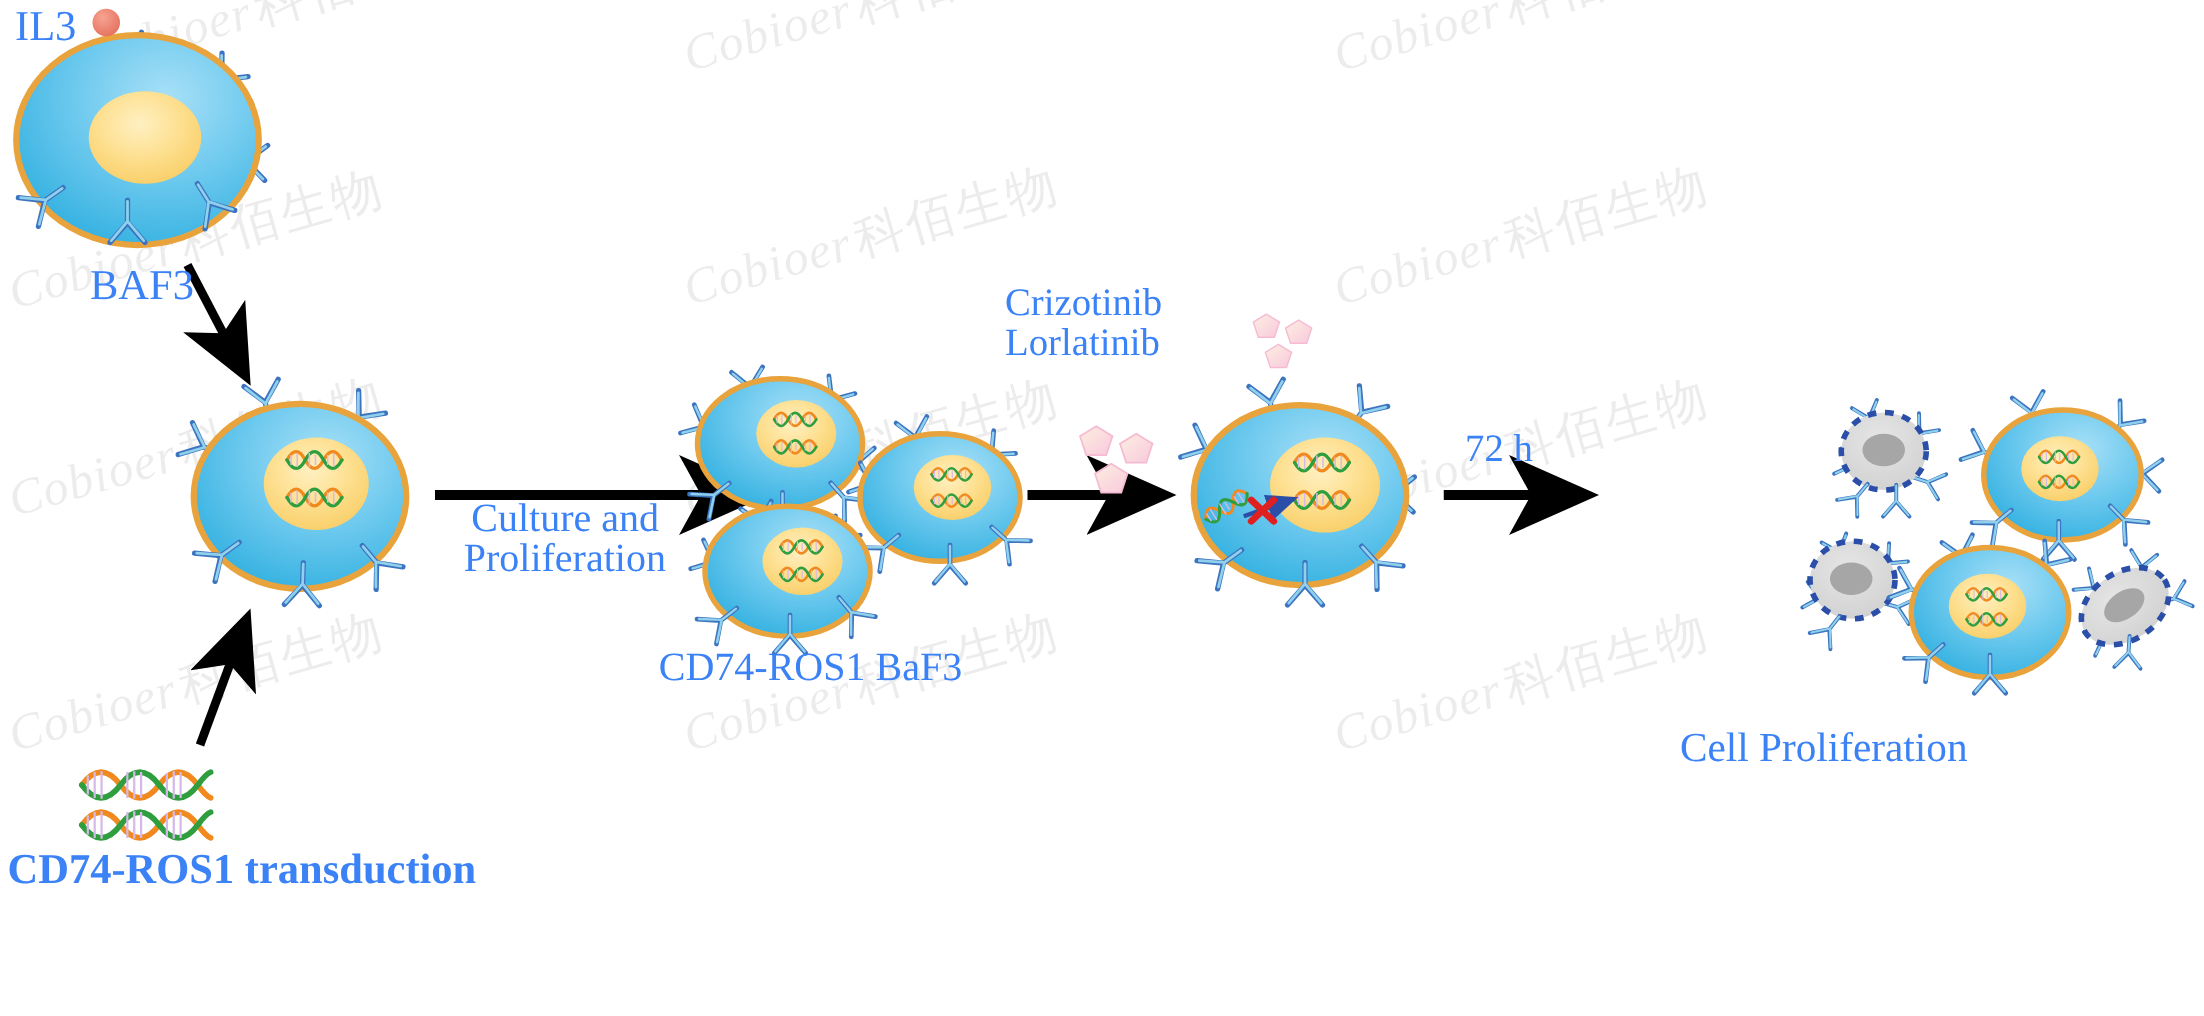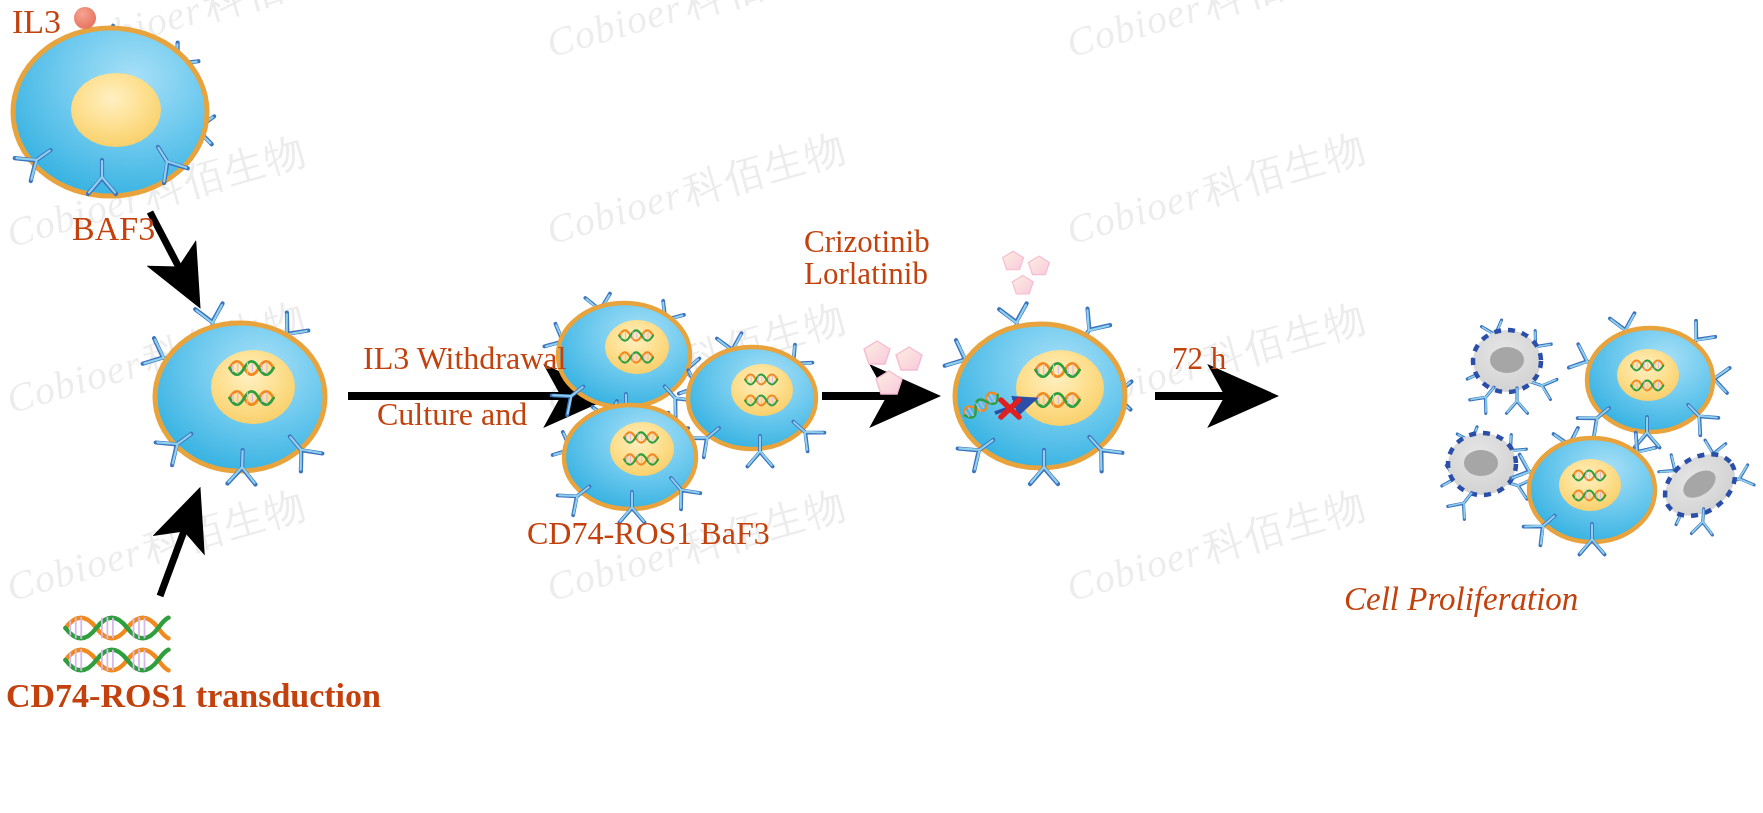--- a/index.html
+++ b/index.html
@@ -1,19 +1,19 @@
 <!DOCTYPE html>
 <html><head>
 <meta charset="utf-8">
 <style>
   html,body{margin:0;padding:0;background:#fff;}
   body{width:1763px;height:813px;position:relative;overflow:hidden;
        font-family:"Liberation Serif","DejaVu Serif",serif;color:#111;}
   .stage{position:absolute;left:0;top:0;width:1763px;height:813px;}
-  .lbl{position:absolute;white-space:pre;line-height:1.18;color:#c2410c;}
+  .lbl{position:absolute;white-space:pre;line-height:1.18;color:#3b82f6;}
   .wm{position:absolute;color:#000;opacity:0.072;font-family:"Liberation Serif",serif;
       white-space:nowrap;pointer-events:none;user-select:none;
       transform:rotate(-16deg);transform-origin:left top;}
   .wm .en{font-style:italic;font-size:40px;letter-spacing:1px;}
   .wm .cn{font-size:40px;letter-spacing:2px;}
   svg{position:absolute;left:0;top:0;overflow:visible;}
   .arrowline{stroke:#000;fill:none;}
 </style>
 </head>
 <body>
@@ -316,25 +316,25 @@
       </g>
     </g>
   </svg>
 
   <div class="lbl" style="left:12px;top:2px;font-size:34px;">IL3</div>
 
   <div class="lbl" style="left:72px;top:209px;font-size:34px;">BAF3</div>
 
   <div class="lbl" style="left:6px;top:676px;font-size:34px;font-weight:bold;">CD74-ROS1 transduction</div>
 
-  <div class="lbl" style="left:363px;top:340px;font-size:32px;">IL3 Withdrawal</div>
   <div class="lbl" style="left:377px;top:396px;font-size:32px;">Culture and</div>
+  <div class="lbl" style="left:371px;top:428px;font-size:32px;">Proliferation</div>
 
   <div class="lbl" style="left:527px;top:515px;font-size:32px;">CD74-ROS1 BaF3</div>
 
   <div class="lbl" style="left:804px;top:224px;font-size:31px;">Crizotinib</div>
   <div class="lbl" style="left:804px;top:256px;font-size:31px;">Lorlatinib</div>
 
   <div class="lbl" style="left:1172px;top:341px;font-size:31px;">72 h</div>
 
-  <div class="lbl" style="left:1344px;top:580px;font-size:33px;font-style:italic;">Cell Proliferation</div>
+  <div class="lbl" style="left:1344px;top:580px;font-size:33px;">Cell Proliferation</div>
 
 </div>
 
 </body></html>

